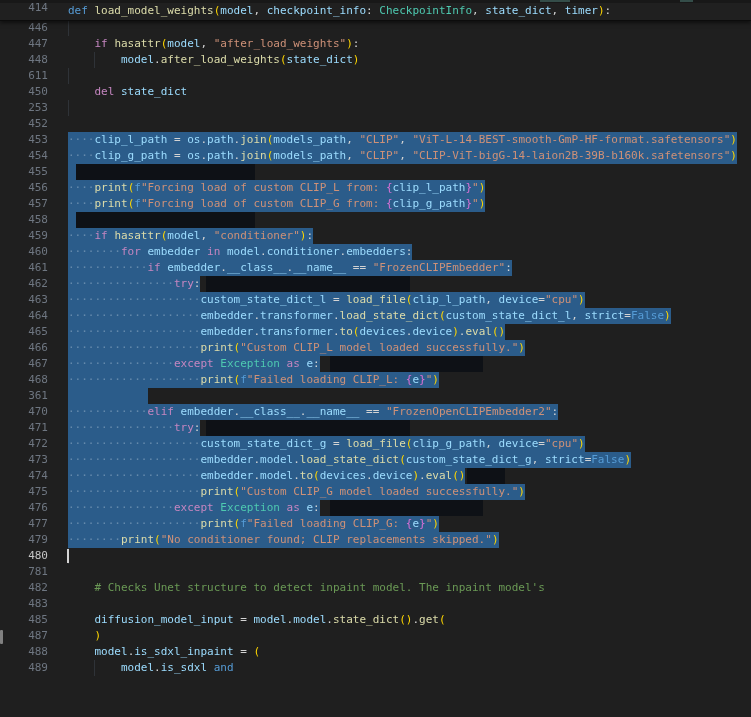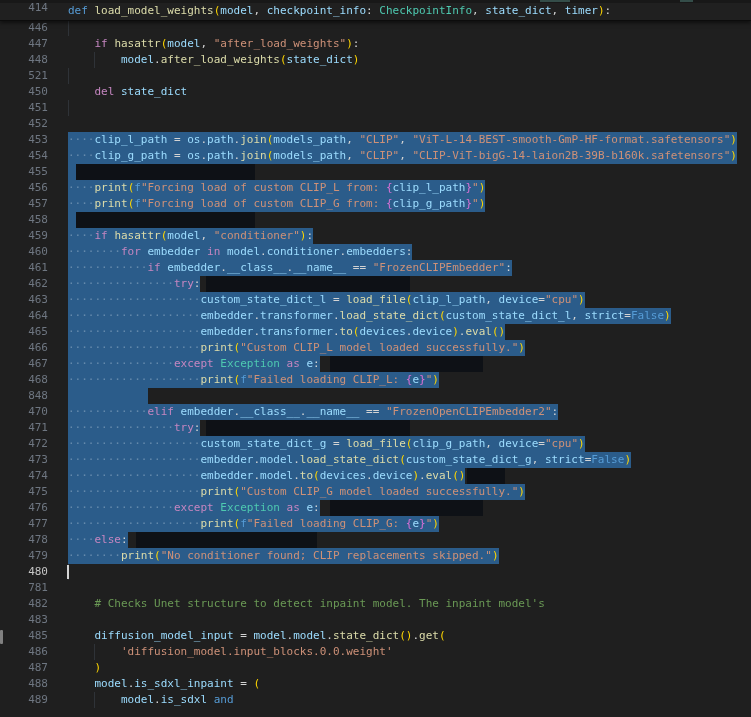--- a/index.html
+++ b/index.html
@@ -35,55 +35,53 @@
     <span class="topdash" style="left:540px;width:30px;"></span>
     <span class="topdash" style="left:680px;width:13px;"></span>
   </div>
   <div id="sticky">
       <div class="row sticky-row"><span class="gutter">414</span><span class="code"><span style="color: rgb(86, 156, 214);">def </span><span style="color: rgb(220, 220, 170);">load_model_weights</span><span style="color: rgb(255, 215, 0);">(</span><span style="color: rgb(156, 220, 254);">model</span><span style="color: rgb(212, 212, 212);">, </span><span style="color: rgb(156, 220, 254);">checkpoint_info</span><span style="color: rgb(212, 212, 212);">: </span><span style="color: rgb(78, 201, 176);">CheckpointInfo</span><span style="color: rgb(212, 212, 212);">, </span><span style="color: rgb(156, 220, 254);">state_dict</span><span style="color: rgb(212, 212, 212);">, </span><span style="color: rgb(156, 220, 254);">timer</span><span style="color: rgb(255, 215, 0);">)</span><span style="color: rgb(212, 212, 212);">:</span></span></div>
     </div>
   <div id="lines">
       <div class="row"><span class="guide" style="left: 68px;"></span><span class="gutter">446</span><span class="code"></span></div>
       <div class="row"><span class="gutter">447</span><span class="code"><span>    </span><span style="color: rgb(197, 134, 192);">if </span><span style="color: rgb(220, 220, 170);">hasattr</span><span style="color: rgb(255, 215, 0);">(</span><span style="color: rgb(156, 220, 254);">model</span><span style="color: rgb(212, 212, 212);">, </span><span style="color: rgb(206, 145, 120);">"after_load_weights"</span><span style="color: rgb(255, 215, 0);">)</span><span style="color: rgb(212, 212, 212);">:</span></span></div>
       <div class="row"><span class="guide" style="left: 94.48px;"></span><span class="gutter">448</span><span class="code"><span>        </span><span style="color: rgb(156, 220, 254);">model</span><span style="color: rgb(212, 212, 212);">.</span><span style="color: rgb(220, 220, 170);">after_load_weights</span><span style="color: rgb(255, 215, 0);">(</span><span style="color: rgb(156, 220, 254);">state_dict</span><span style="color: rgb(255, 215, 0);">)</span></span></div>
-      <div class="row"><span class="guide" style="left: 68px;"></span><span class="gutter">521</span><span class="code"></span></div>
+      <div class="row"><span class="guide" style="left: 68px;"></span><span class="gutter">611</span><span class="code"></span></div>
       <div class="row"><span class="gutter">450</span><span class="code"><span>    </span><span style="color: rgb(197, 134, 192);">del </span><span style="color: rgb(156, 220, 254);">state_dict</span></span></div>
-      <div class="row"><span class="guide" style="left: 68px;"></span><span class="gutter">451</span><span class="code"></span></div>
+      <div class="row"><span class="guide" style="left: 68px;"></span><span class="gutter">253</span><span class="code"></span></div>
       <div class="row sel"><span class="gutter">452</span></div>
       <div class="row sel"><span class="gutter">453</span><span class="code"><span class="selbg"><span class="ws">····</span><span style="color: rgb(156, 220, 254);">clip_l_path</span><span style="color: rgb(212, 212, 212);"> = </span><span style="color: rgb(156, 220, 254);">os</span><span style="color: rgb(212, 212, 212);">.</span><span style="color: rgb(156, 220, 254);">path</span><span style="color: rgb(212, 212, 212);">.</span><span style="color: rgb(220, 220, 170);">join</span><span style="color: rgb(255, 215, 0);">(</span><span style="color: rgb(156, 220, 254);">models_path</span><span style="color: rgb(212, 212, 212);">, </span><span style="color: rgb(206, 145, 120);">"CLIP"</span><span style="color: rgb(212, 212, 212);">, </span><span style="color: rgb(206, 145, 120);">"ViT-L-14-BEST-smooth-GmP-HF-format.safetensors"</span><span style="color: rgb(255, 215, 0);">)</span></span></span></div>
       <div class="row sel"><span class="gutter">454</span><span class="code"><span class="selbg"><span class="ws">····</span><span style="color: rgb(156, 220, 254);">clip_g_path</span><span style="color: rgb(212, 212, 212);"> = </span><span style="color: rgb(156, 220, 254);">os</span><span style="color: rgb(212, 212, 212);">.</span><span style="color: rgb(156, 220, 254);">path</span><span style="color: rgb(212, 212, 212);">.</span><span style="color: rgb(220, 220, 170);">join</span><span style="color: rgb(255, 215, 0);">(</span><span style="color: rgb(156, 220, 254);">models_path</span><span style="color: rgb(212, 212, 212);">, </span><span style="color: rgb(206, 145, 120);">"CLIP"</span><span style="color: rgb(212, 212, 212);">, </span><span style="color: rgb(206, 145, 120);">"CLIP-ViT-bigG-14-laion2B-39B-b160k.safetensors"</span><span style="color: rgb(255, 215, 0);">)</span></span></span></div>
       <div class="row sel"><span class="guide" style="left: 68px;"></span><span class="blackbox" style="left: 76px; width: 179px;"></span><span class="gutter">455</span><span class="code"><span class="selbg"><span class="pad" style="width: 8px;"></span></span></span></div>
       <div class="row sel"><span class="gutter">456</span><span class="code"><span class="selbg"><span class="ws">····</span><span style="color: rgb(220, 220, 170);">print</span><span style="color: rgb(255, 215, 0);">(</span><span style="color: rgb(86, 156, 214);">f</span><span style="color: rgb(206, 145, 120);">"Forcing load of custom CLIP_L from: </span><span style="color: rgb(218, 112, 214);">{</span><span style="color: rgb(156, 220, 254);">clip_l_path</span><span style="color: rgb(218, 112, 214);">}</span><span style="color: rgb(206, 145, 120);">"</span><span style="color: rgb(255, 215, 0);">)</span></span></span></div>
       <div class="row sel"><span class="gutter">457</span><span class="code"><span class="selbg"><span class="ws">····</span><span style="color: rgb(220, 220, 170);">print</span><span style="color: rgb(255, 215, 0);">(</span><span style="color: rgb(86, 156, 214);">f</span><span style="color: rgb(206, 145, 120);">"Forcing load of custom CLIP_G from: </span><span style="color: rgb(218, 112, 214);">{</span><span style="color: rgb(156, 220, 254);">clip_g_path</span><span style="color: rgb(218, 112, 214);">}</span><span style="color: rgb(206, 145, 120);">"</span><span style="color: rgb(255, 215, 0);">)</span></span></span></div>
       <div class="row sel"><span class="guide" style="left: 68px;"></span><span class="blackbox" style="left: 76px; width: 179px;"></span><span class="gutter">458</span><span class="code"><span class="selbg"><span class="pad" style="width: 8px;"></span></span></span></div>
       <div class="row sel"><span class="gutter">459</span><span class="code"><span class="selbg"><span class="ws">····</span><span style="color: rgb(197, 134, 192);">if </span><span style="color: rgb(220, 220, 170);">hasattr</span><span style="color: rgb(255, 215, 0);">(</span><span style="color: rgb(156, 220, 254);">model</span><span style="color: rgb(212, 212, 212);">, </span><span style="color: rgb(206, 145, 120);">"conditioner"</span><span style="color: rgb(255, 215, 0);">)</span><span style="color: rgb(212, 212, 212);">:</span></span></span></div>
       <div class="row sel"><span class="guide" style="left: 94.48px;"></span><span class="gutter">460</span><span class="code"><span class="selbg"><span class="ws">········</span><span style="color: rgb(197, 134, 192);">for </span><span style="color: rgb(156, 220, 254);">embedder</span><span style="color: rgb(197, 134, 192);"> in </span><span style="color: rgb(156, 220, 254);">model</span><span style="color: rgb(212, 212, 212);">.</span><span style="color: rgb(156, 220, 254);">conditioner</span><span style="color: rgb(212, 212, 212);">.</span><span style="color: rgb(156, 220, 254);">embedders</span><span style="color: rgb(212, 212, 212);">:</span></span></span></div>
       <div class="row sel"><span class="guide" style="left: 94.48px;"></span><span class="guide" style="left: 120.96px;"></span><span class="gutter">461</span><span class="code"><span class="selbg"><span class="ws">············</span><span style="color: rgb(197, 134, 192);">if </span><span style="color: rgb(156, 220, 254);">embedder</span><span style="color: rgb(212, 212, 212);">.</span><span style="color: rgb(156, 220, 254);">__class__</span><span style="color: rgb(212, 212, 212);">.</span><span style="color: rgb(156, 220, 254);">__name__</span><span style="color: rgb(212, 212, 212);"> == </span><span style="color: rgb(206, 145, 120);">"FrozenCLIPEmbedder"</span><span style="color: rgb(212, 212, 212);">:</span></span></span></div>
       <div class="row sel"><span class="guide" style="left: 94.48px;"></span><span class="guide" style="left: 120.96px;"></span><span class="guide" style="left: 147.44px;"></span><span class="blackbox" style="left: 206px; width: 204px;"></span><span class="gutter">462</span><span class="code"><span class="selbg"><span class="ws">················</span><span style="color: rgb(197, 134, 192);">try</span><span style="color: rgb(212, 212, 212);">:</span></span></span></div>
       <div class="row sel"><span class="guide" style="left: 94.48px;"></span><span class="guide" style="left: 120.96px;"></span><span class="guide" style="left: 147.44px;"></span><span class="guide" style="left: 173.92px;"></span><span class="gutter">463</span><span class="code"><span class="selbg"><span class="ws">····················</span><span style="color: rgb(156, 220, 254);">custom_state_dict_l</span><span style="color: rgb(212, 212, 212);"> = </span><span style="color: rgb(220, 220, 170);">load_file</span><span style="color: rgb(255, 215, 0);">(</span><span style="color: rgb(156, 220, 254);">clip_l_path</span><span style="color: rgb(212, 212, 212);">, </span><span style="color: rgb(156, 220, 254);">device</span><span style="color: rgb(212, 212, 212);">=</span><span style="color: rgb(206, 145, 120);">"cpu"</span><span style="color: rgb(255, 215, 0);">)</span></span></span></div>
       <div class="row sel"><span class="guide" style="left: 94.48px;"></span><span class="guide" style="left: 120.96px;"></span><span class="guide" style="left: 147.44px;"></span><span class="guide" style="left: 173.92px;"></span><span class="gutter">464</span><span class="code"><span class="selbg"><span class="ws">····················</span><span style="color: rgb(156, 220, 254);">embedder</span><span style="color: rgb(212, 212, 212);">.</span><span style="color: rgb(156, 220, 254);">transformer</span><span style="color: rgb(212, 212, 212);">.</span><span style="color: rgb(220, 220, 170);">load_state_dict</span><span style="color: rgb(255, 215, 0);">(</span><span style="color: rgb(156, 220, 254);">custom_state_dict_l</span><span style="color: rgb(212, 212, 212);">, </span><span style="color: rgb(156, 220, 254);">strict</span><span style="color: rgb(212, 212, 212);">=</span><span style="color: rgb(86, 156, 214);">False</span><span style="color: rgb(255, 215, 0);">)</span></span></span></div>
       <div class="row sel"><span class="guide" style="left: 94.48px;"></span><span class="guide" style="left: 120.96px;"></span><span class="guide" style="left: 147.44px;"></span><span class="guide" style="left: 173.92px;"></span><span class="gutter">465</span><span class="code"><span class="selbg"><span class="ws">····················</span><span style="color: rgb(156, 220, 254);">embedder</span><span style="color: rgb(212, 212, 212);">.</span><span style="color: rgb(156, 220, 254);">transformer</span><span style="color: rgb(212, 212, 212);">.</span><span style="color: rgb(220, 220, 170);">to</span><span style="color: rgb(255, 215, 0);">(</span><span style="color: rgb(156, 220, 254);">devices</span><span style="color: rgb(212, 212, 212);">.</span><span style="color: rgb(156, 220, 254);">device</span><span style="color: rgb(255, 215, 0);">)</span><span style="color: rgb(212, 212, 212);">.</span><span style="color: rgb(220, 220, 170);">eval</span><span style="color: rgb(255, 215, 0);">()</span></span></span></div>
       <div class="row sel"><span class="guide" style="left: 94.48px;"></span><span class="guide" style="left: 120.96px;"></span><span class="guide" style="left: 147.44px;"></span><span class="guide" style="left: 173.92px;"></span><span class="gutter">466</span><span class="code"><span class="selbg"><span class="ws">····················</span><span style="color: rgb(220, 220, 170);">print</span><span style="color: rgb(255, 215, 0);">(</span><span style="color: rgb(206, 145, 120);">"Custom CLIP_L model loaded successfully."</span><span style="color: rgb(255, 215, 0);">)</span></span></span></div>
       <div class="row sel"><span class="guide" style="left: 94.48px;"></span><span class="guide" style="left: 120.96px;"></span><span class="guide" style="left: 147.44px;"></span><span class="blackbox" style="left: 330px; width: 153px;"></span><span class="gutter">467</span><span class="code"><span class="selbg"><span class="ws">················</span><span style="color: rgb(197, 134, 192);">except </span><span style="color: rgb(78, 201, 176);">Exception</span><span style="color: rgb(197, 134, 192);"> as </span><span style="color: rgb(156, 220, 254);">e</span><span style="color: rgb(212, 212, 212);">:</span></span></span></div>
       <div class="row sel"><span class="guide" style="left: 94.48px;"></span><span class="guide" style="left: 120.96px;"></span><span class="guide" style="left: 147.44px;"></span><span class="guide" style="left: 173.92px;"></span><span class="gutter">468</span><span class="code"><span class="selbg"><span class="ws">····················</span><span style="color: rgb(220, 220, 170);">print</span><span style="color: rgb(255, 215, 0);">(</span><span style="color: rgb(86, 156, 214);">f</span><span style="color: rgb(206, 145, 120);">"Failed loading CLIP_L: </span><span style="color: rgb(218, 112, 214);">{</span><span style="color: rgb(156, 220, 254);">e</span><span style="color: rgb(218, 112, 214);">}</span><span style="color: rgb(206, 145, 120);">"</span><span style="color: rgb(255, 215, 0);">)</span></span></span></div>
-      <div class="row sel"><span class="guide" style="left: 68px;"></span><span class="guide" style="left: 94.48px;"></span><span class="guide" style="left: 120.96px;"></span><span class="gutter">848</span><span class="code"><span class="selbg"><span class="pad" style="width: 80px;"></span></span></span></div>
+      <div class="row sel"><span class="guide" style="left: 68px;"></span><span class="guide" style="left: 94.48px;"></span><span class="guide" style="left: 120.96px;"></span><span class="gutter">361</span><span class="code"><span class="selbg"><span class="pad" style="width: 80px;"></span></span></span></div>
       <div class="row sel"><span class="guide" style="left: 94.48px;"></span><span class="guide" style="left: 120.96px;"></span><span class="gutter">470</span><span class="code"><span class="selbg"><span class="ws">············</span><span style="color: rgb(197, 134, 192);">elif </span><span style="color: rgb(156, 220, 254);">embedder</span><span style="color: rgb(212, 212, 212);">.</span><span style="color: rgb(156, 220, 254);">__class__</span><span style="color: rgb(212, 212, 212);">.</span><span style="color: rgb(156, 220, 254);">__name__</span><span style="color: rgb(212, 212, 212);"> == </span><span style="color: rgb(206, 145, 120);">"FrozenOpenCLIPEmbedder2"</span><span style="color: rgb(212, 212, 212);">:</span></span></span></div>
       <div class="row sel"><span class="guide" style="left: 94.48px;"></span><span class="guide" style="left: 120.96px;"></span><span class="guide" style="left: 147.44px;"></span><span class="blackbox" style="left: 206px; width: 204px;"></span><span class="gutter">471</span><span class="code"><span class="selbg"><span class="ws">················</span><span style="color: rgb(197, 134, 192);">try</span><span style="color: rgb(212, 212, 212);">:</span></span></span></div>
       <div class="row sel"><span class="guide" style="left: 94.48px;"></span><span class="guide" style="left: 120.96px;"></span><span class="guide" style="left: 147.44px;"></span><span class="guide" style="left: 173.92px;"></span><span class="gutter">472</span><span class="code"><span class="selbg"><span class="ws">····················</span><span style="color: rgb(156, 220, 254);">custom_state_dict_g</span><span style="color: rgb(212, 212, 212);"> = </span><span style="color: rgb(220, 220, 170);">load_file</span><span style="color: rgb(255, 215, 0);">(</span><span style="color: rgb(156, 220, 254);">clip_g_path</span><span style="color: rgb(212, 212, 212);">, </span><span style="color: rgb(156, 220, 254);">device</span><span style="color: rgb(212, 212, 212);">=</span><span style="color: rgb(206, 145, 120);">"cpu"</span><span style="color: rgb(255, 215, 0);">)</span></span></span></div>
       <div class="row sel"><span class="guide" style="left: 94.48px;"></span><span class="guide" style="left: 120.96px;"></span><span class="guide" style="left: 147.44px;"></span><span class="guide" style="left: 173.92px;"></span><span class="gutter">473</span><span class="code"><span class="selbg"><span class="ws">····················</span><span style="color: rgb(156, 220, 254);">embedder</span><span style="color: rgb(212, 212, 212);">.</span><span style="color: rgb(156, 220, 254);">model</span><span style="color: rgb(212, 212, 212);">.</span><span style="color: rgb(220, 220, 170);">load_state_dict</span><span style="color: rgb(255, 215, 0);">(</span><span style="color: rgb(156, 220, 254);">custom_state_dict_g</span><span style="color: rgb(212, 212, 212);">, </span><span style="color: rgb(156, 220, 254);">strict</span><span style="color: rgb(212, 212, 212);">=</span><span style="color: rgb(86, 156, 214);">False</span><span style="color: rgb(255, 215, 0);">)</span></span></span></div>
       <div class="row sel"><span class="guide" style="left: 94.48px;"></span><span class="guide" style="left: 120.96px;"></span><span class="guide" style="left: 147.44px;"></span><span class="guide" style="left: 173.92px;"></span><span class="blackbox" style="left: 467px; width: 38px;"></span><span class="gutter">474</span><span class="code"><span class="selbg"><span class="ws">····················</span><span style="color: rgb(156, 220, 254);">embedder</span><span style="color: rgb(212, 212, 212);">.</span><span style="color: rgb(156, 220, 254);">model</span><span style="color: rgb(212, 212, 212);">.</span><span style="color: rgb(220, 220, 170);">to</span><span style="color: rgb(255, 215, 0);">(</span><span style="color: rgb(156, 220, 254);">devices</span><span style="color: rgb(212, 212, 212);">.</span><span style="color: rgb(156, 220, 254);">device</span><span style="color: rgb(255, 215, 0);">)</span><span style="color: rgb(212, 212, 212);">.</span><span style="color: rgb(220, 220, 170);">eval</span><span style="color: rgb(255, 215, 0);">()</span></span></span></div>
       <div class="row sel"><span class="guide" style="left: 94.48px;"></span><span class="guide" style="left: 120.96px;"></span><span class="guide" style="left: 147.44px;"></span><span class="guide" style="left: 173.92px;"></span><span class="gutter">475</span><span class="code"><span class="selbg"><span class="ws">····················</span><span style="color: rgb(220, 220, 170);">print</span><span style="color: rgb(255, 215, 0);">(</span><span style="color: rgb(206, 145, 120);">"Custom CLIP_G model loaded successfully."</span><span style="color: rgb(255, 215, 0);">)</span></span></span></div>
       <div class="row sel"><span class="guide" style="left: 94.48px;"></span><span class="guide" style="left: 120.96px;"></span><span class="guide" style="left: 147.44px;"></span><span class="blackbox" style="left: 330px; width: 153px;"></span><span class="gutter">476</span><span class="code"><span class="selbg"><span class="ws">················</span><span style="color: rgb(197, 134, 192);">except </span><span style="color: rgb(78, 201, 176);">Exception</span><span style="color: rgb(197, 134, 192);"> as </span><span style="color: rgb(156, 220, 254);">e</span><span style="color: rgb(212, 212, 212);">:</span></span></span></div>
       <div class="row sel"><span class="guide" style="left: 94.48px;"></span><span class="guide" style="left: 120.96px;"></span><span class="guide" style="left: 147.44px;"></span><span class="guide" style="left: 173.92px;"></span><span class="gutter">477</span><span class="code"><span class="selbg"><span class="ws">····················</span><span style="color: rgb(220, 220, 170);">print</span><span style="color: rgb(255, 215, 0);">(</span><span style="color: rgb(86, 156, 214);">f</span><span style="color: rgb(206, 145, 120);">"Failed loading CLIP_G: </span><span style="color: rgb(218, 112, 214);">{</span><span style="color: rgb(156, 220, 254);">e</span><span style="color: rgb(218, 112, 214);">}</span><span style="color: rgb(206, 145, 120);">"</span><span style="color: rgb(255, 215, 0);">)</span></span></span></div>
-      <div class="row sel"><span class="blackbox" style="left: 136px; width: 181px;"></span><span class="gutter">478</span><span class="code"><span class="selbg"><span class="ws">····</span><span style="color: rgb(197, 134, 192);">else</span><span style="color: rgb(212, 212, 212);">:</span></span></span></div>
       <div class="row sel"><span class="guide" style="left: 94.48px;"></span><span class="gutter">479</span><span class="code"><span class="selbg"><span class="ws">········</span><span style="color: rgb(220, 220, 170);">print</span><span style="color: rgb(255, 215, 0);">(</span><span style="color: rgb(206, 145, 120);">"No conditioner found; CLIP replacements skipped."</span><span style="color: rgb(255, 215, 0);">)</span></span></span></div>
       <div class="row"><span class="guide" style="left: 68px;"></span><span class="gutter active">480</span><span class="code"></span><span class="cursor"></span></div>
       <div class="row"><span class="gutter">781</span><span class="code"><span>    </span></span></div>
       <div class="row"><span class="gutter">482</span><span class="code"><span>    </span><span style="color: rgb(106, 153, 85);"># Checks Unet structure to detect inpaint model. The inpaint model's</span></span></div>
       <div class="row"><span class="gutter">483</span></div>
       <div class="row"><span class="gutter">485</span><span class="code"><span>    </span><span style="color: rgb(156, 220, 254);">diffusion_model_input</span><span style="color: rgb(212, 212, 212);"> = </span><span style="color: rgb(156, 220, 254);">model</span><span style="color: rgb(212, 212, 212);">.</span><span style="color: rgb(156, 220, 254);">model</span><span style="color: rgb(212, 212, 212);">.</span><span style="color: rgb(220, 220, 170);">state_dict</span><span style="color: rgb(255, 215, 0);">()</span><span style="color: rgb(212, 212, 212);">.</span><span style="color: rgb(220, 220, 170);">get</span><span style="color: rgb(255, 215, 0);">(</span></span></div>
-      <div class="row"><span class="guide" style="left: 94.48px;"></span><span class="gutter">486</span><span class="code"><span>        </span><span style="color: rgb(206, 145, 120);">'diffusion_model.input_blocks.0.0.weight'</span></span></div>
       <div class="row"><span class="gutter">487</span><span class="code"><span>    </span><span style="color: rgb(255, 215, 0);">)</span></span></div>
       <div class="row"><span class="gutter">488</span><span class="code"><span>    </span><span style="color: rgb(156, 220, 254);">model</span><span style="color: rgb(212, 212, 212);">.</span><span style="color: rgb(156, 220, 254);">is_sdxl_inpaint</span><span style="color: rgb(212, 212, 212);"> = </span><span style="color: rgb(255, 215, 0);">(</span></span></div>
       <div class="row"><span class="guide" style="left: 94.48px;"></span><span class="gutter">489</span><span class="code"><span>        </span><span style="color: rgb(156, 220, 254);">model</span><span style="color: rgb(212, 212, 212);">.</span><span style="color: rgb(156, 220, 254);">is_sdxl</span><span style="color: rgb(86, 156, 214);"> and</span></span></div>
     </div>
   <div id="edge-marker"></div>
 </div>
 
 </body></html>

